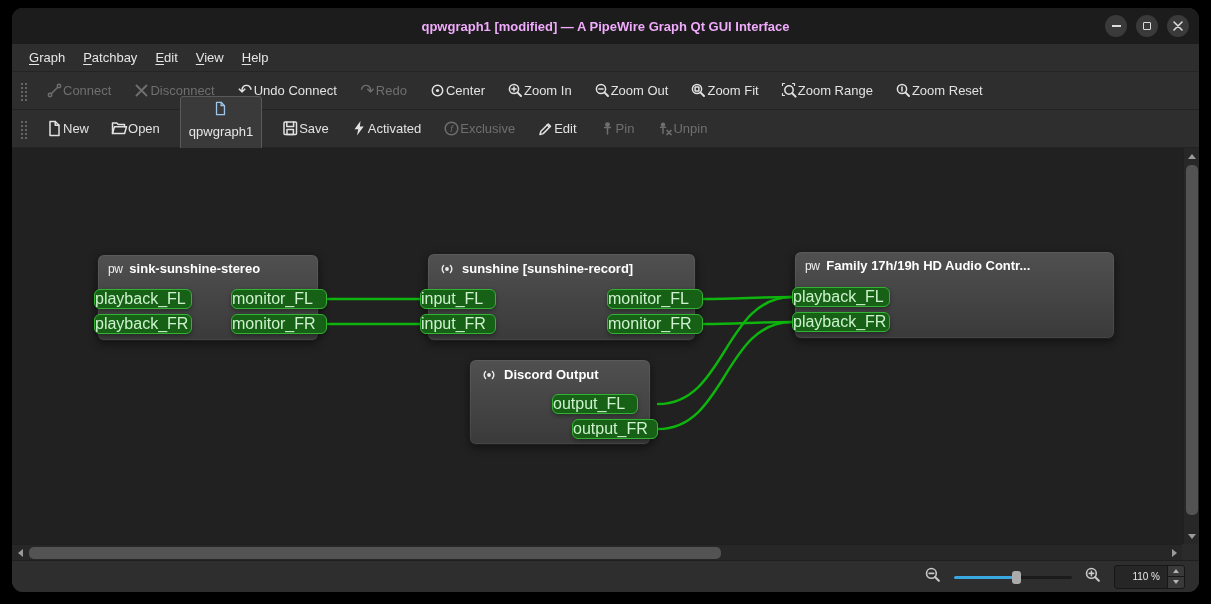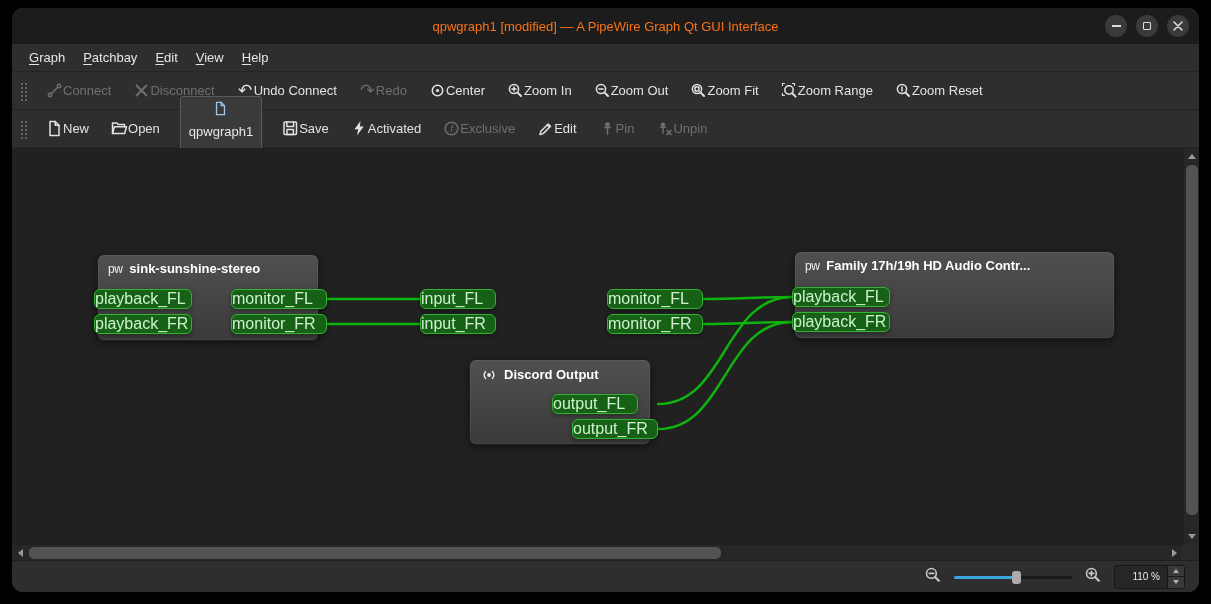--- a/index.html
+++ b/index.html
@@ -5,21 +5,21 @@
   * { margin:0; padding:0; box-sizing:border-box; }
   html,body { width:1211px; height:604px; background:#000; overflow:hidden;
               font-family:"Liberation Sans","DejaVu Sans",sans-serif; }
   .window { position:absolute; left:12px; top:8px; width:1187px; height:584px;
             background:#2e2e2e; border-radius:11px; overflow:hidden;
             display:flex; flex-direction:column; }
 
   
   .titlebar { height:36px; background:#1c1c1c; position:relative; flex:none; }
   .title { position:absolute; inset:0; display:flex; align-items:center; justify-content:center;
-           color:#f97316; font-size:13px; font-weight:normal; }
+           color:#f0abfc; font-size:13px; font-weight:bold; }
   .win-buttons { position:absolute; right:10px; top:7px; display:flex; gap:9px; }
   .wbtn { width:22px; height:22px; border-radius:50%; background:#3a3a3a;
           display:flex; align-items:center; justify-content:center; }
   .min-glyph { width:9px; height:2px; background:#dcdcdc; }
   .max-glyph { width:8px; height:8px; border:1.5px solid #dcdcdc; border-radius:1px; }
 
   
   .menubar { height:28px; background:#2e2e2e; border-bottom:1px solid #242424;
              display:flex; align-items:stretch; padding-left:8px; flex:none; }
   .menu-item { display:flex; align-items:center; padding:0 9px; color:#e6e6e6; font-size:13px; }
@@ -337,20 +337,31 @@
         <path d="M646 281 C 714 281 712 174 780 174"></path>
       </svg>
 
       <div class="node" style="left:85px;top:106px;width:222px;height:87px">
         <div class="node-title">
           <span class="pwglyph">pw</span>
           <span>sink-sunshine-stereo</span>
         </div>
       </div>
 
+      <div class="node" style="left:415px;top:105px;width:269px;height:88px">
+        <div class="node-title">
+          <span class="ticon">
+            <svg width="16" height="16" viewBox="0 0 16 16">
+                <circle cx="8" cy="8" r="1.9" fill="#ececec" stroke="none"></circle>
+                <path d="M4.6 4.6a4.8 4.8 0 0 0 0 6.8M11.4 4.6a4.8 4.8 0 0 1 0 6.8" stroke="#ececec" fill="none" stroke-width="1.4" stroke-linecap="round"></path>
+              </svg>
+          </span>
+          <span>sunshine [sunshine-record]</span>
+        </div>
+      </div>
 
       <div class="node" style="left:782px;top:103px;width:321px;height:88px">
         <div class="node-title">
           <span class="pwglyph">pw</span>
           <span>Family 17h/19h HD Audio Contr...</span>
         </div>
       </div>
 
       <div class="node" style="left:457px;top:211px;width:182px;height:86px">
         <div class="node-title">

